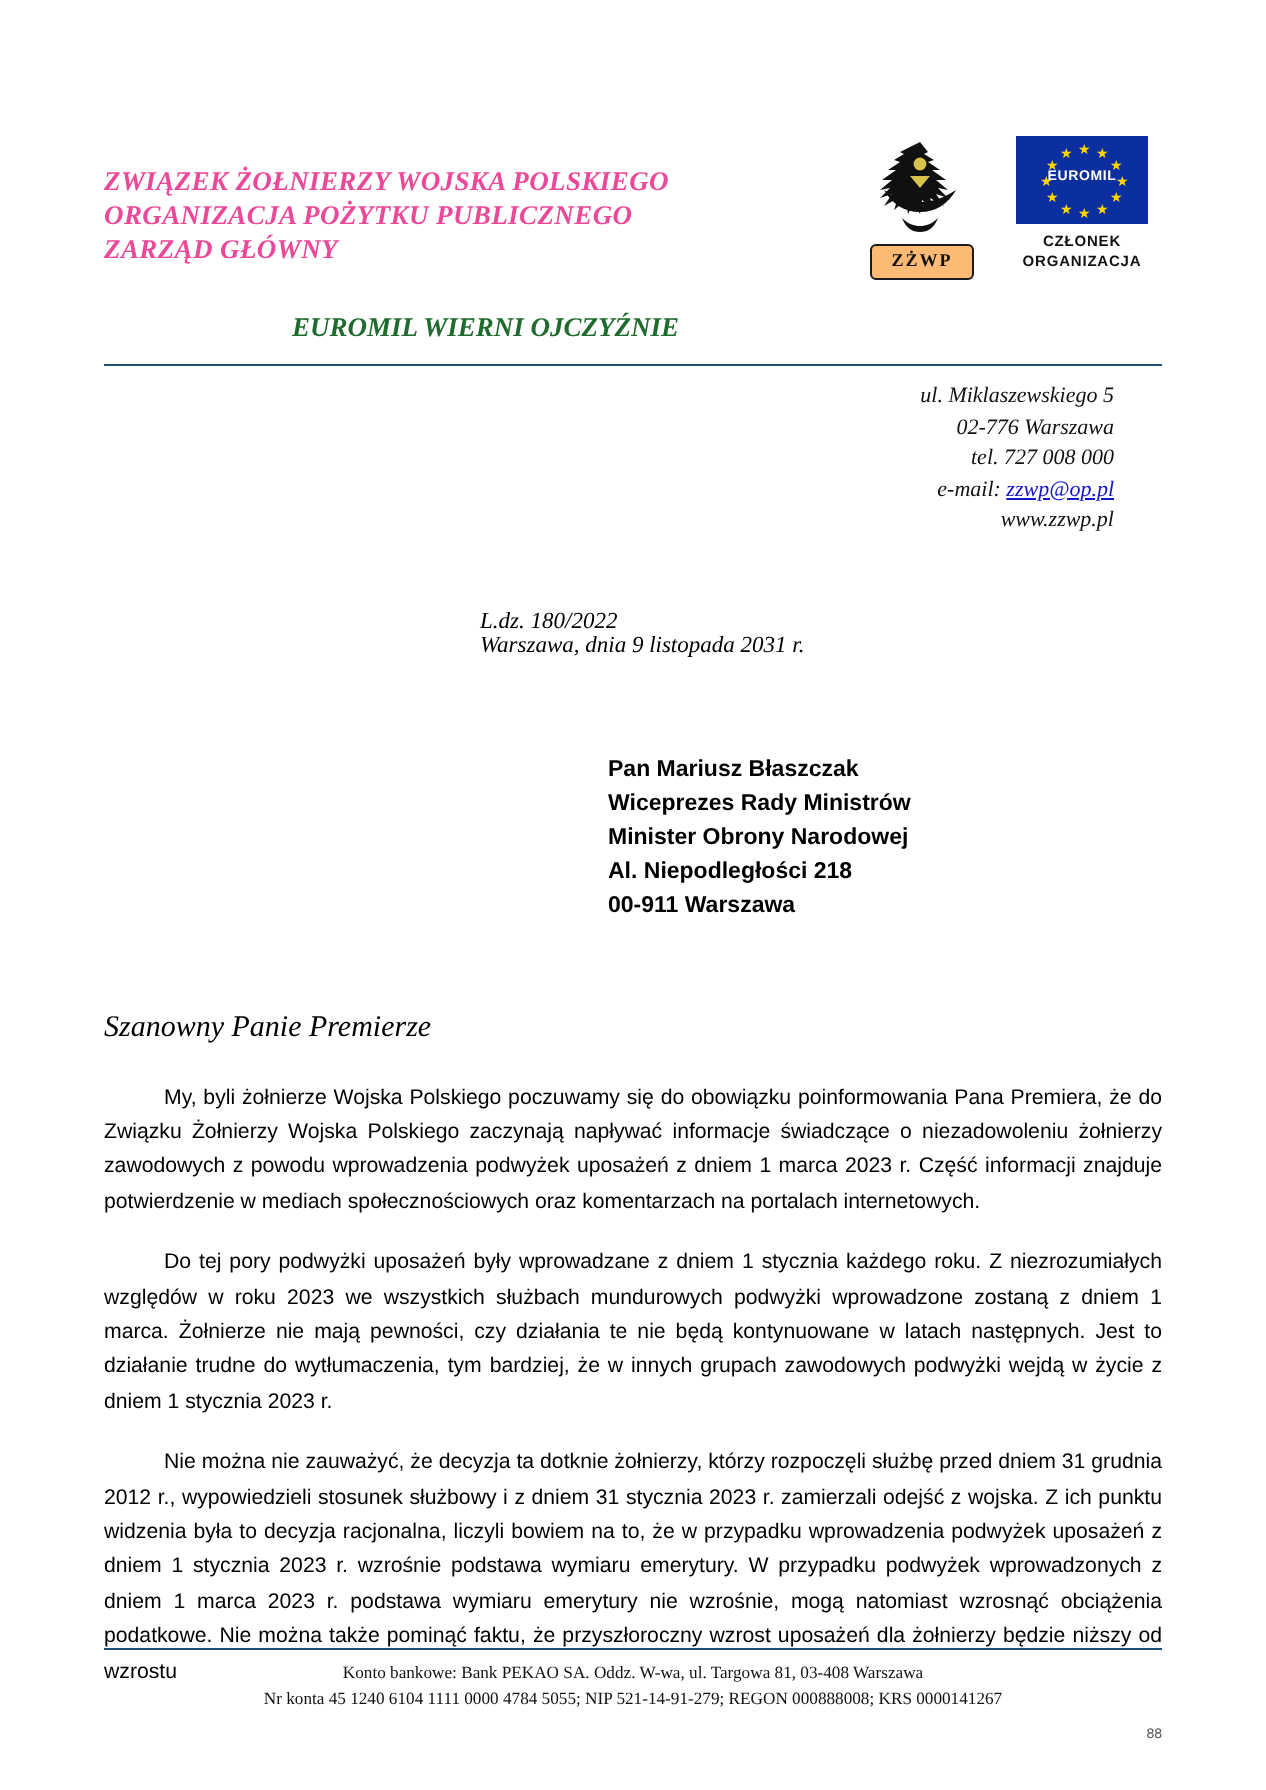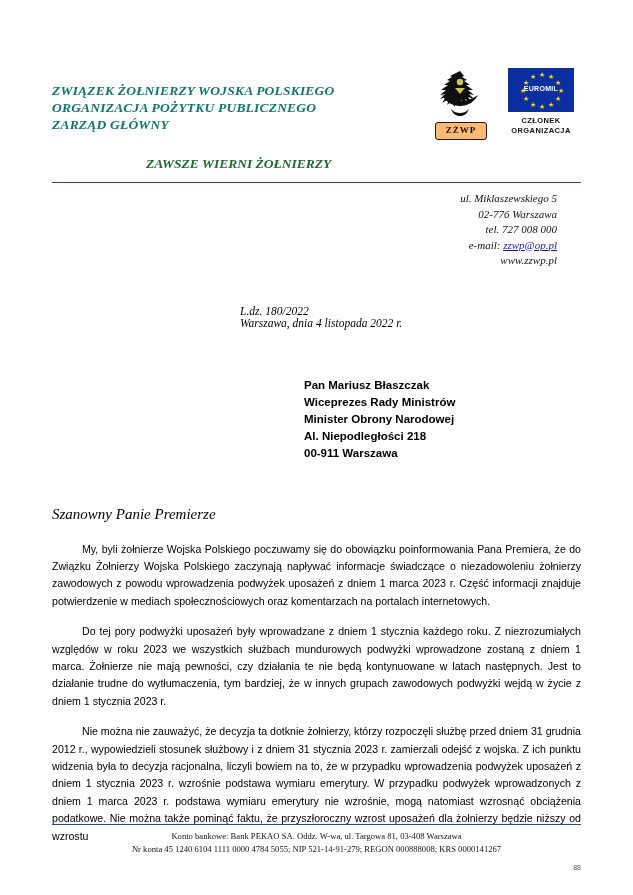--- a/index.html
+++ b/index.html
@@ -38,21 +38,21 @@
   .org-block {
     flex: 0 0 auto;
     padding-top: 22px;
   }
   .org-line {
     font-family: "Liberation Serif", serif;
     font-style: italic;
     font-weight: bold;
     font-size: 13.5px;
     line-height: 17px;
-    color: #0f766e;
+    color: #ec4899;
     letter-spacing: 0.2px;
     white-space: nowrap;
   }
   .motto {
     margin-top: 16px;
     margin-left: 94px;
     font-family: "Liberation Serif", serif;
     font-style: italic;
     font-weight: bold;
     font-size: 13.5px;
@@ -270,37 +270,37 @@
             <span class="euro-text">EUROMIL</span>
           </div>
           <div class="euro-caption">
             <div>CZŁONEK</div>
             <div>ORGANIZACJA</div>
           </div>
         </div>
       </div>
     </div>
 
-    <div class="motto">ZAWSZE WIERNI ŻOŁNIERZY</div>
+    <div class="motto">EUROMIL WIERNI OJCZYŹNIE</div>
 
     <div class="rule"></div>
 
     <div class="contact">
       <div>ul. Miklaszewskiego 5</div>
       <div>02-776 Warszawa</div>
       <div>tel. 727 008 000</div>
       <div>
         <span>e-mail: </span><a href="#">zzwp@op.pl</a>
       </div>
       <div>www.zzwp.pl</div>
     </div>
 
     <div class="refline">
       <span class="ref">L.dz. 180/2022</span>
-      <span class="place">Warszawa, dnia 4 listopada 2022 r.</span>
+      <span class="place">Warszawa, dnia 9 listopada 2031 r.</span>
     </div>
 
     <div class="recipient">
       <div>Pan Mariusz Błaszczak</div>
       <div>Wiceprezes Rady Ministrów</div>
       <div>Minister Obrony Narodowej</div>
       <div>Al. Niepodległości 218</div>
       <div>00-911 Warszawa</div>
     </div>
 

